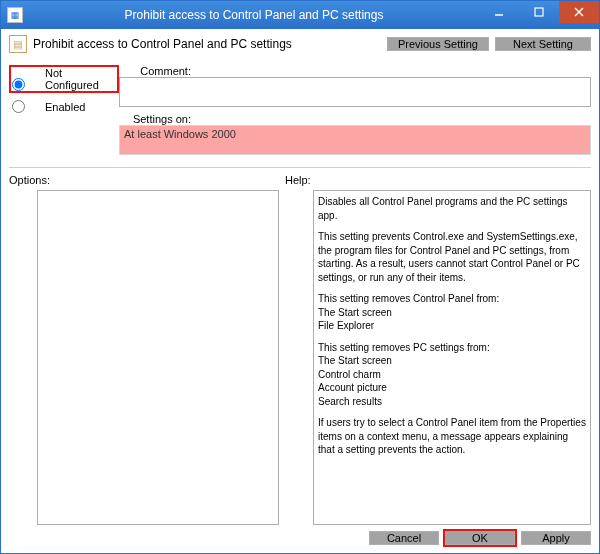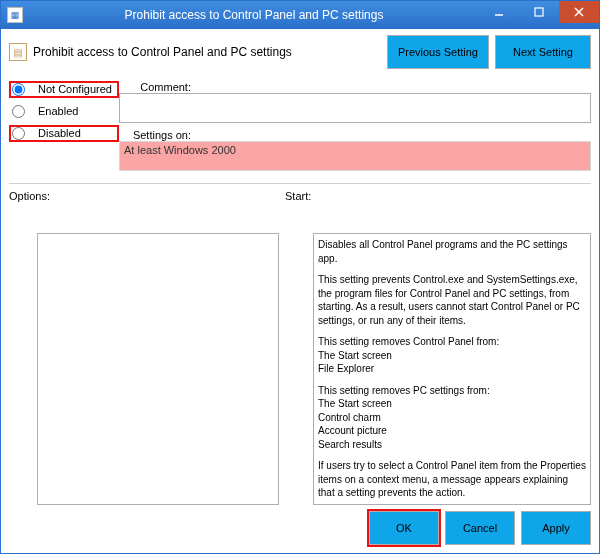--- a/index.html
+++ b/index.html
@@ -93,24 +93,24 @@
     font-size: 12px;
     flex: 1;
   }
   .nav-buttons {
     display: flex;
     gap: 6px;
   }
   .btn {
     height: 14px;
     min-width: 70px;
-    padding: 16px 10px;
+    padding: 0 10px;
     font-size: 11px;
     font-family: inherit;
-    background: #0ea5e9;
+    background: #a3a3a3;
     border: 1px solid #adadad;
     cursor: default;
     display: inline-flex;
     align-items: center;
     justify-content: center;
   }
   .btn-big { min-width: 96px; }
 
   .config-row {
     display: flex;
@@ -119,22 +119,22 @@
   }
   .radio-col {
     width: 110px;
     display: flex;
     flex-direction: column;
     gap: 6px;
     padding-top: 2px;
   }
   .radio-item {
     display: flex;
-    align-items: flex-start;
-    gap: 13px;
+    align-items: flex-end;
+    gap: 20px;
     font-size: 11px;
     cursor: default;
     padding: 1px 3px;
   }
   .radio-item input { margin: 0; }
   .highlight {
     border: 2px solid #e11;
     padding: 0 1px;
   }
 
@@ -186,21 +186,20 @@
   .panes {
     display: flex;
     flex: 1;
     gap: 6px;
     min-height: 0;
   }
   .pane-col {
     display: flex;
     flex-direction: column;
     min-height: 0;
-    gap: 27px;
   }
   .pane-col.options { flex: 0 0 270px; }
   .pane-col.help { flex: 1; }
   .pane-label { font-size: 11px; margin-bottom: 4px; }
   .pane-box {
     flex: 1;
     border: 1px solid #abadb3;
     background: #fff;
     overflow-y: scroll;
     padding: 4px 4px;
@@ -265,24 +264,20 @@
     <div class="config-row">
       <div class="radio-col">
         <label class="radio-item highlight">
           <input type="radio" name="state" checked="" style="">
           <span>Not Configured</span>
         </label>
         <label class="radio-item">
           <input type="radio" name="state" style="">
           <span>Enabled</span>
         </label>
-        <label class="radio-item highlight">
-          <input type="radio" name="state" style="">
-          <span>Disabled</span>
-        </label>
       </div>
       <div class="comment-col">
         <div class="comment-row">
           <span class="field-label">Comment:</span>
           <textarea class="comment-ta" style=""></textarea>
         </div>
         <div class="supported-row">
           <span class="field-label">Settings on:</span>
           <textarea class="supported-ta" readonly="" style="">At least Windows 2000</textarea>
         </div>
@@ -290,37 +285,37 @@
     </div>
 
     <div class="divider"></div>
 
     <div class="panes">
       <div class="pane-col options">
         <span class="pane-label">Options:</span>
         <div class="pane-box no-scroll"></div>
       </div>
       <div class="pane-col help">
-        <span class="pane-label">Start:</span>
+        <span class="pane-label">Help:</span>
         <div class="pane-box">
           <p class="help-para">Disables all Control Panel programs and the PC settings app.</p>
           <p class="help-para">This setting prevents Control.exe and SystemSettings.exe, the program files for Control Panel and PC settings, from starting. As a result, users cannot start Control Panel or PC settings, or run any of their items.</p>
           <p class="help-para">This setting removes Control Panel from:
 The Start screen
 File Explorer</p>
           <p class="help-para">This setting removes PC settings from:
 The Start screen
 Control charm
 Account picture
 Search results</p>
           <p class="help-para">If users try to select a Control Panel item from the Properties items on a context menu, a message appears explaining that a setting prevents the action.</p>
         </div>
       </div>
     </div>
 
     <div class="footer">
+      <button class="btn">Cancel</button>
       <button class="btn highlight-btn">OK</button>
-      <button class="btn">Cancel</button>
       <button class="btn">Apply</button>
     </div>
 
   </div>
 </div>
 
 </body></html>

